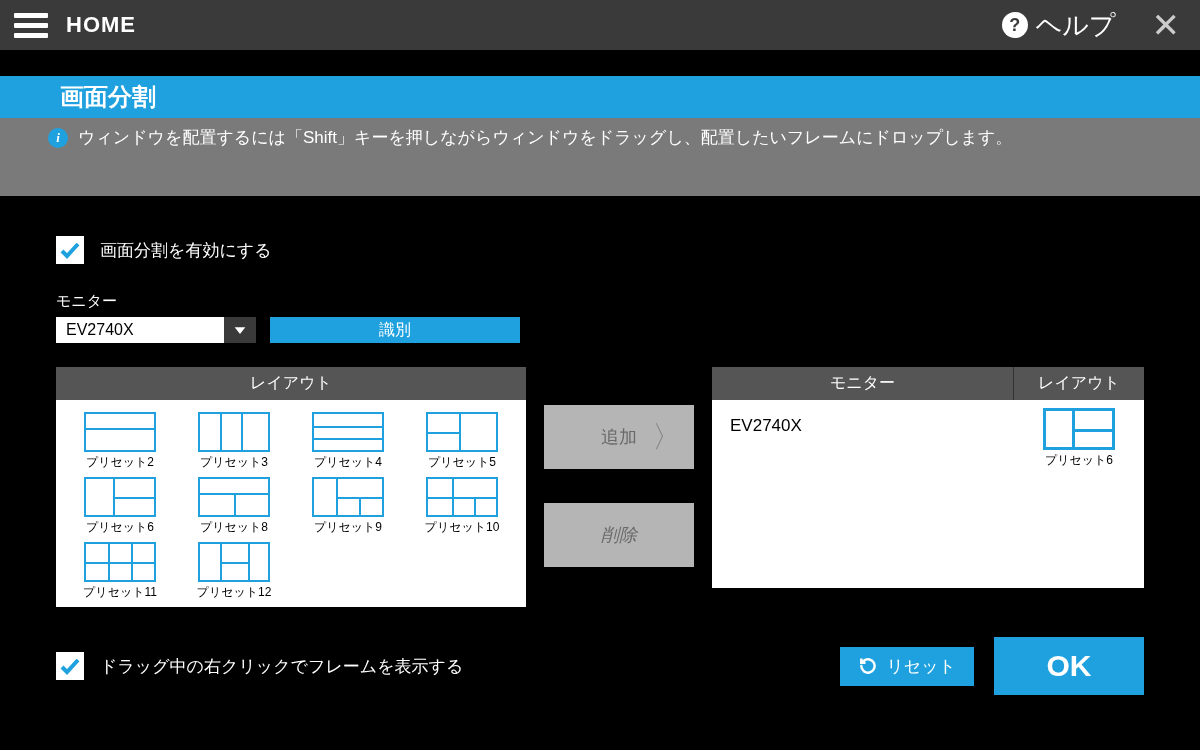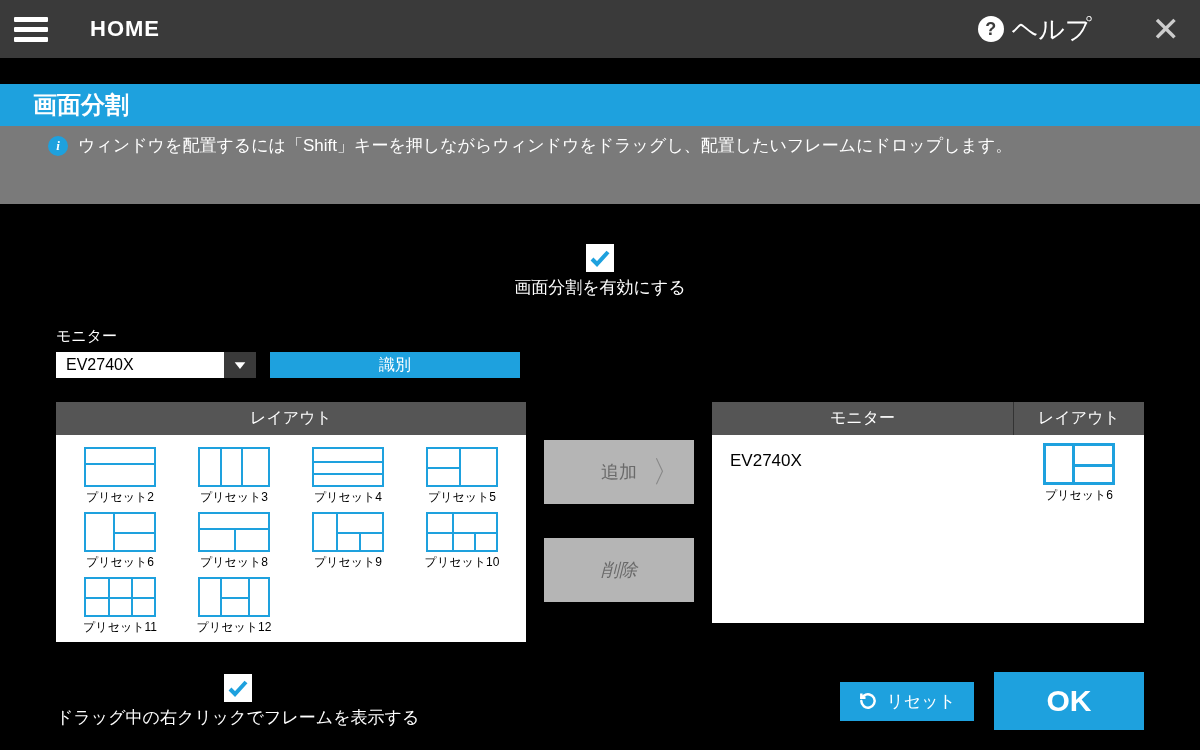--- a/index.html
+++ b/index.html
@@ -1,36 +1,36 @@
 <!DOCTYPE html>
 <html><head>
 <meta charset="utf-8">
 <style>
   * { box-sizing: border-box; margin: 0; padding: 0; font-family: "Hiragino Kaku Gothic ProN", "Meiryo", sans-serif; }
   body { width: 1200px; height: 750px; background: #000; color: #fff; overflow: hidden; }
 
   
-  .topbar { height: 58px; background: #3a3a3a; display: flex; align-items: center; padding: 0 14px; gap: 24px; }
+  .topbar { height: 50px; background: #3a3a3a; display: flex; align-items: center; padding: 0 14px; }
   .hamburger { display: flex; flex-direction: column; gap: 5px; cursor: pointer; }
   .hamburger span { width: 34px; height: 5px; background: #fff; border-radius: 1px; }
   .home-label { font-size: 22px; font-weight: bold; margin-left: 18px; letter-spacing: 1px; }
   .topbar-spacer { flex: 1; }
   .help { display: flex; align-items: center; gap: 8px; cursor: pointer; margin-right: 30px; }
   .help-icon { width: 26px; height: 26px; border-radius: 50%; background: #fff; color: #3a3a3a; display: flex; align-items: center; justify-content: center; font-weight: bold; font-size: 18px; }
   .help-label { font-size: 26px; }
   .close-x { font-size: 34px; color: #ccc; cursor: pointer; padding: 0 6px; line-height: 1; }
 
   
-  .title-strip { background: #1ea1de; height: 42px; display: flex; align-items: center; padding-left: 33px; font-size: 24px; font-weight: bold; margin-top: 26px; }
+  .title-strip { background: #1ea1de; height: 42px; display: flex; align-items: center; padding-left: 60px; font-size: 24px; font-weight: bold; margin-top: 26px; }
   .info-strip { background: #7a7a7a; height: 78px; padding: 8px 48px; display: flex; align-items: flex-start; gap: 10px; font-size: 17px; }
   .info-icon { width: 20px; height: 20px; border-radius: 50%; background: #1ea1de; color: #fff; display: inline-flex; align-items: center; justify-content: center; font-size: 13px; font-weight: bold; font-style: italic; font-family: Georgia, serif; flex-shrink: 0; margin-top: 2px; }
 
   
   .body { padding: 40px 56px 10px 56px; }
-  .checkbox-row { display: flex; align-items: center; gap: 4px; flex-direction: column; }
+  .checkbox-row { display: flex; align-items: center; gap: 16px; }
   .checkbox { width: 28px; height: 28px; background: #fff; display: flex; align-items: center; justify-content: center; cursor: pointer; }
   .checkbox svg { width: 24px; height: 24px; stroke: #1ea1de; stroke-width: 4; fill: none; }
   .checkbox-label { font-size: 17px; }
 
   .monitor-label { font-size: 15px; margin-top: 28px; margin-bottom: 6px; }
   .monitor-row { display: flex; gap: 14px; align-items: stretch; }
   .select-wrap { display: flex; width: 200px; }
   .select-val { flex: 1; background: #fff; color: #000; padding: 4px 10px; font-size: 16px; display: flex; align-items: center; }
   .select-btn { width: 32px; background: #3a3a3a; display: flex; align-items: center; justify-content: center; cursor: pointer; }
   .select-btn svg { width: 16px; height: 16px; fill: #fff; }

